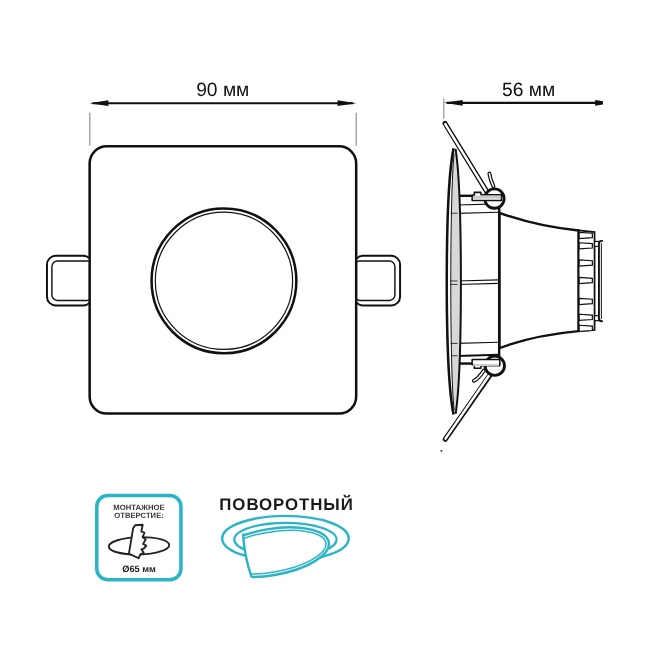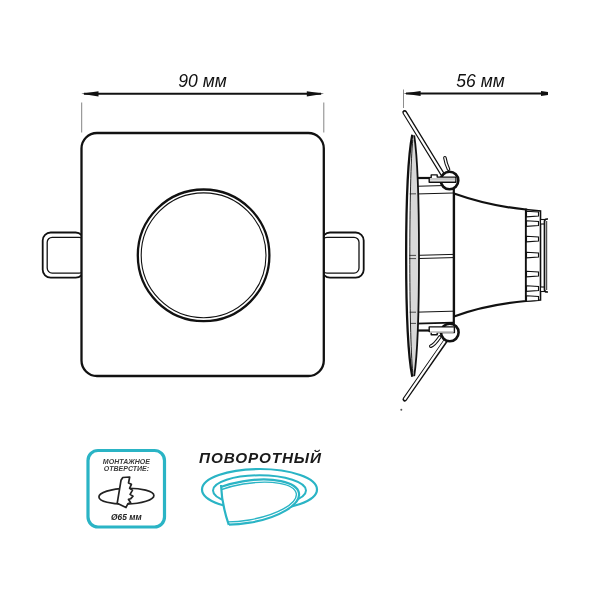--- a/index.html
+++ b/index.html
@@ -1,16 +1,16 @@
 <!DOCTYPE html>
 <html><head>
 <meta charset="utf-8">
 <style>
   html,body{margin:0;padding:0;background:#ffffff;}
-  .canvas{width:548px;height:600px;position:relative;background:#fff;overflow:hidden;font-style:italic;}
+  .canvas{width:548px;height:600px;position:relative;background:#fff;overflow:hidden;}
   svg{position:absolute;top:0;left:0;}
   text{font-family:"Liberation Sans",sans-serif;}
 </style>
 </head>
 <body>
 <div class="canvas">
 <svg width="600" height="600" viewBox="0 0 600 600" fill="none">
 
 <text x="202.5" y="87" font-size="17.5" fill="#111" text-anchor="middle">90 мм</text>
 

